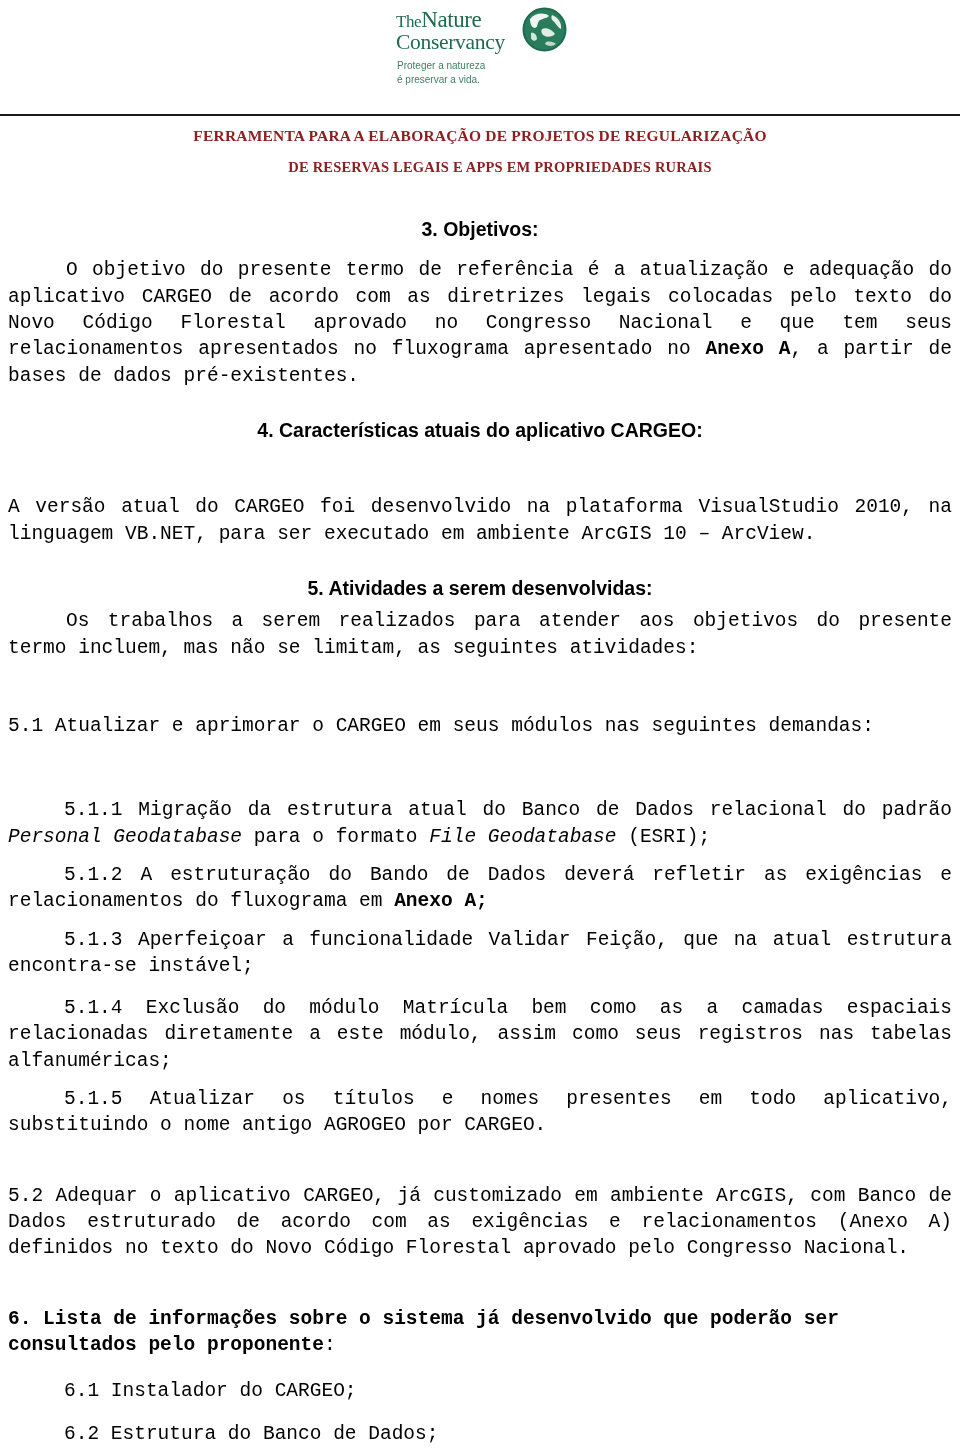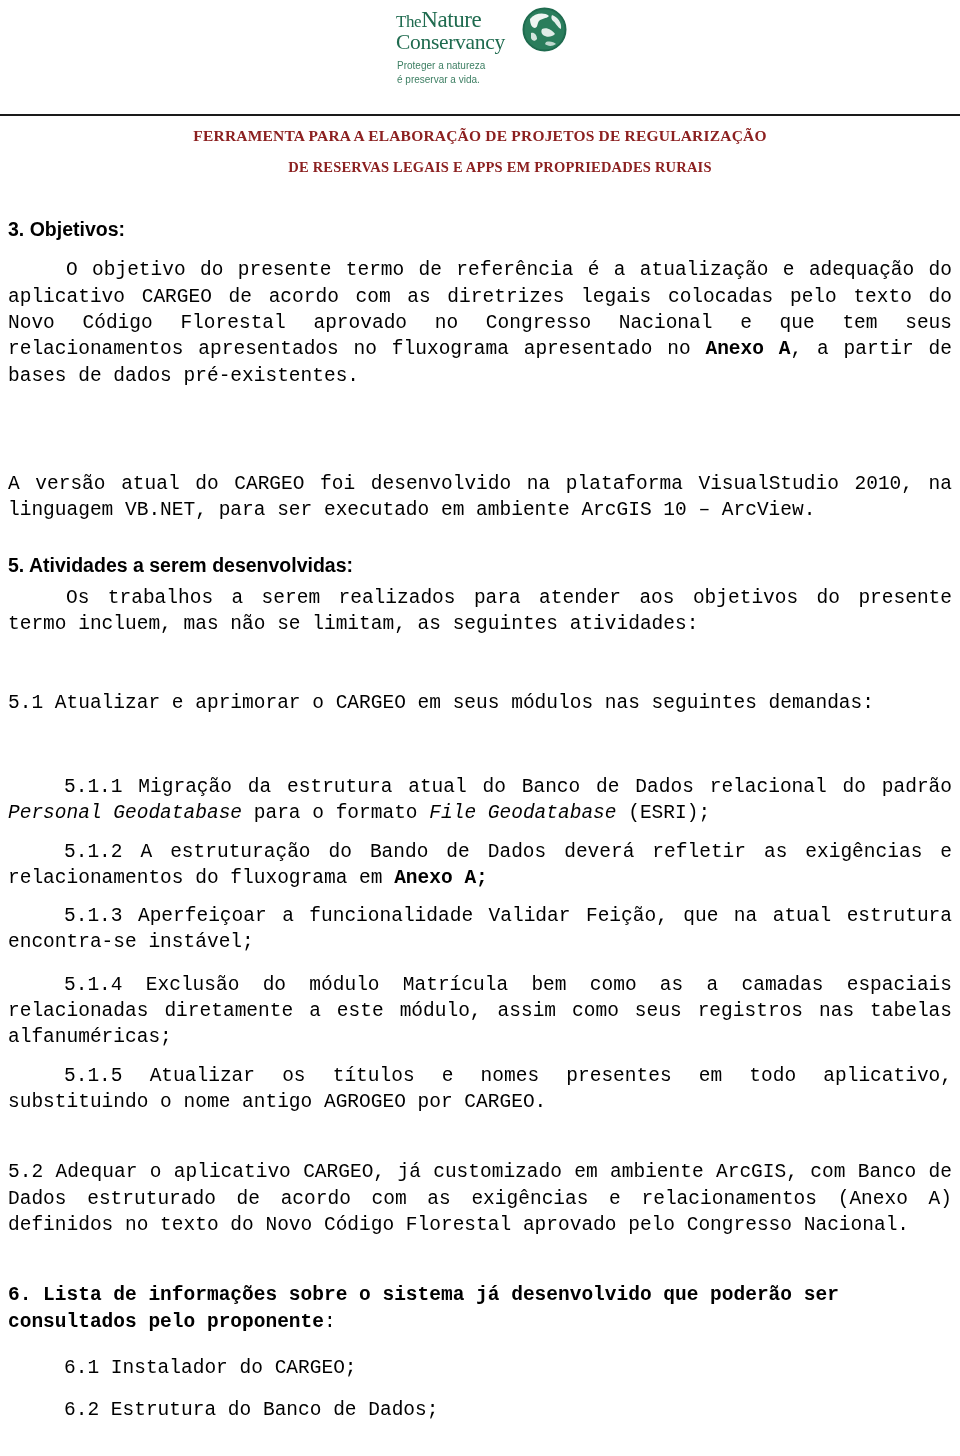--- a/index.html
+++ b/index.html
@@ -116,20 +116,21 @@
     left: 8px;
     top: 218px;
     width: 944px;
   }
 
   .h-sec {
     font-size: 19.5px;
     font-weight: bold;
     line-height: 1.2;
     margin: 0;
+    text-align: center;
   }
 
   p.para {
     font-size: 19.5px;
     line-height: 1.35;
     margin: 0;
     text-align: justify;
     text-justify: inter-word;
     font-family: Liberation Mono, monospace;
   }
@@ -185,20 +186,21 @@
   <div class="body-area">
 
     <div class="h-sec">3. Objetivos:</div>
 
     <div class="sp-16"></div>
 
     <p class="para"><span class="ind"></span><span>O objetivo do presente termo de referência é a atualização e adequação do aplicativo CARGEO de acordo com as diretrizes legais colocadas pelo texto do Novo Código Florestal aprovado no Congresso Nacional e que tem seus relacionamentos apresentados no fluxograma apresentado no </span><b class="bold">Anexo A</b><span>, a partir de bases de dados pré-existentes.</span></p>
 
     <div class="sp-30"></div>
 
+    <div class="h-sec">4. Características atuais do aplicativo CARGEO:</div>
 
     <div class="sp-52"></div>
 
     <p class="para">A versão atual do CARGEO foi desenvolvido na plataforma VisualStudio 2010, na linguagem VB.NET, para ser executado em ambiente ArcGIS 10 – ArcView.</p>
 
     <div class="sp-30"></div>
 
     <div class="h-sec">5. Atividades a serem desenvolvidas:</div>
 
     <div class="sp-8"></div>

